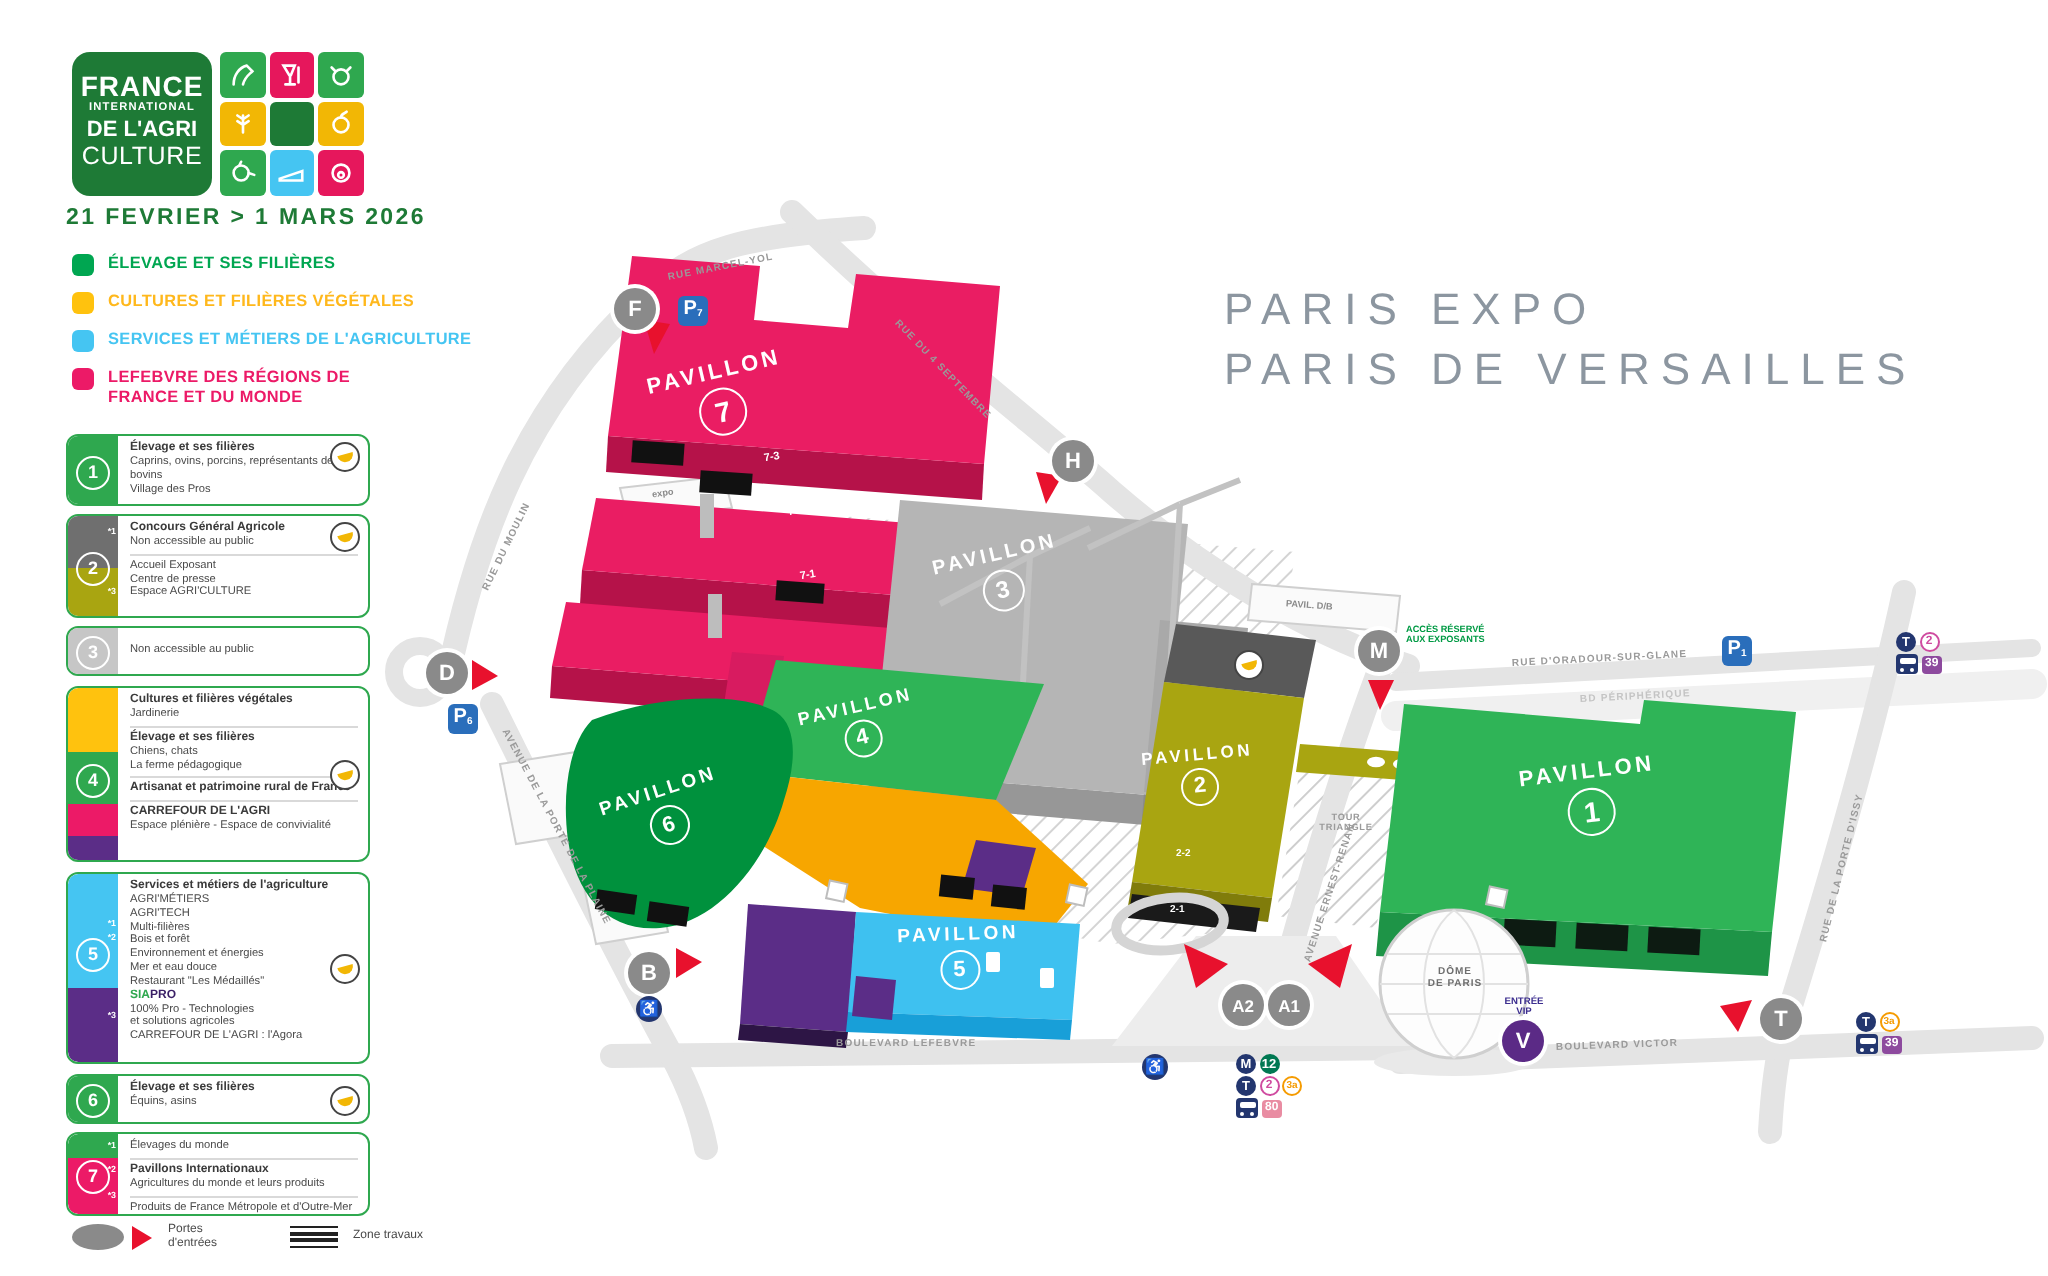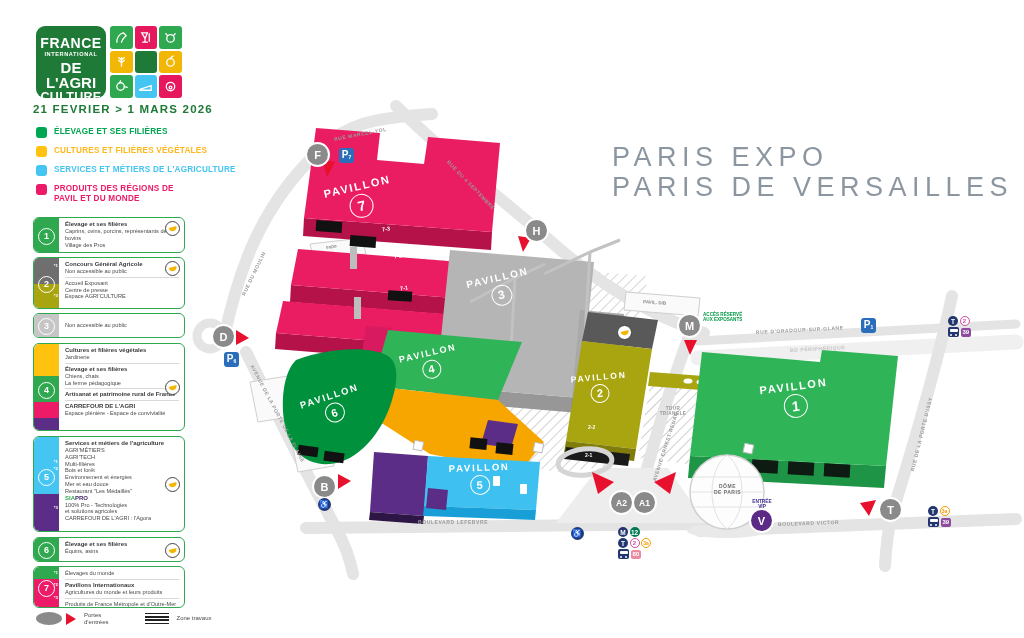--- a/index.html
+++ b/index.html
@@ -5,22 +5,22 @@
   html,body{margin:0;padding:0;}
   body{width:1024px;height:638px;position:relative;background:#fff;overflow:hidden;
        font-family:"Liberation Sans",sans-serif;-webkit-font-smoothing:antialiased;}
   .abs{position:absolute;}
 
   
   .logo-box{left:36px;top:26px;width:70px;height:72px;background:#1E7A36;border-radius:9px;
             color:#fff;text-align:center;padding-top:10px;box-sizing:border-box;line-height:1;}
   .logo-l1{font-size:14px;font-weight:bold;letter-spacing:.5px;}
   .logo-l2{font-size:5.6px;font-weight:bold;letter-spacing:.6px;margin-top:2px;}
-  .logo-l3{font-size:15px;font-weight:bold;margin-top:2px;}
-  .logo-l4{font-size:12.5px;font-weight:bold;margin-top:1px;letter-spacing:.3px;}
+  .logo-l3{font-size:11px;font-weight:bold;margin-top:2px;}
+  .logo-l4{font-size:12.5px;font-weight:normal;margin-top:1px;letter-spacing:.3px;}
   .tiles{left:110px;top:26px;width:72px;height:72px;display:grid;grid-template-columns:repeat(3,1fr);
          grid-template-rows:repeat(3,1fr);gap:2px;}
   .tile{border-radius:3px;display:flex;align-items:center;justify-content:center;}
   .tile svg{width:15px;height:15px;stroke:#fff;fill:none;stroke-width:1.4;stroke-linecap:round;}
   .dates{left:33px;top:103px;width:230px;font-size:11.5px;font-weight:bold;color:#1E7A36;letter-spacing:1.2px;}
 
   
   .catrow{left:36px;display:flex;align-items:flex-start;gap:7px;}
   .catsw{width:11px;height:11px;border-radius:3px;flex:none;margin-top:0px;}
   .catlb{font-size:8.2px;font-weight:bold;letter-spacing:.2px;line-height:9.5px;}
@@ -44,21 +44,21 @@
 
   
   .flg{left:36px;top:612px;display:flex;align-items:center;gap:8px;}
   .fell{width:26px;height:13px;background:#8A8A8A;border-radius:50%;}
   .ftri{width:0;height:0;border-top:6px solid transparent;border-bottom:6px solid transparent;border-left:10px solid #E8112D;margin-left:-4px;}
   .ftxt{font-size:6px;color:#4a4a4a;line-height:6.5px;}
   .zstripes{margin-left:28px;display:flex;flex-direction:column;gap:1.5px;}
   .zstripes i{display:block;width:24px;height:1.8px;background:#222;}
 
   
-  .vt{color:#8C96A0;font-size:27px;letter-spacing:5.5px;}
+  .vt{color:#8C96A0;font-size:22px;letter-spacing:5.5px;}
   .street{color:#9A9A9A;font-size:5px;font-weight:bold;letter-spacing:.6px;white-space:nowrap;transform-origin:left center;}
   .street.light{color:#C4C4C4;}
   .pav-label{color:#fff;text-align:center;transform-origin:center;z-index:5;}
   .pav-word{font-weight:bold;letter-spacing:1.8px;white-space:nowrap;}
   .pav-num{margin:2px auto 0;border:1.5px solid #fff;border-radius:50%;font-weight:bold;}
   .sub{color:#fff;font-size:5.5px;font-weight:bold;z-index:5;white-space:nowrap;}
   .gate{width:21px;height:21px;border-radius:50%;background:#8A8A8A;color:#fff;font-weight:bold;
         font-size:11px;display:flex;align-items:center;justify-content:center;z-index:6;box-shadow:0 0 0 2px #fff;}
   .gate.small{font-size:8.5px;}
   .gate.vip{background:#5B2A86;}
@@ -289,21 +289,21 @@
 <div class="abs catrow" style="top:146px;">
   <span class="catsw" style="background:#FFC20E"></span>
   <span class="catlb" style="color:#FFB81C">CULTURES ET FILIÈRES VÉGÉTALES</span>
 </div>
 <div class="abs catrow" style="top:165px;">
   <span class="catsw" style="background:#45C5F2"></span>
   <span class="catlb" style="color:#45C5F2">SERVICES ET MÉTIERS DE L'AGRICULTURE</span>
 </div>
 <div class="abs catrow" style="top:184px;width:150px;">
   <span class="catsw" style="background:#EC1A67"></span>
-  <span class="catlb" style="color:#EC1A67">PRODUITS DES RÉGIONS DE PAVIL ET DU MONDE</span>
+  <span class="catlb" style="color:#EC1A67">LEFEBVRE DES RÉGIONS DE FRANCE ET DU MONDE</span>
 </div>
 
 <div class="abs card" style="top:217px;height:36px;">
   <div class="band" style="background:#2FA84F;">
     <div class="numc" style="top:10px;">1</div>
   </div>
   <div class="ctext">
     <div class="t1">Élevage et ses filières</div>
     <div class="t2">Caprins, ovins, porcins, représentants des bovins</div>
     <div class="t2">Village des Pros</div>

